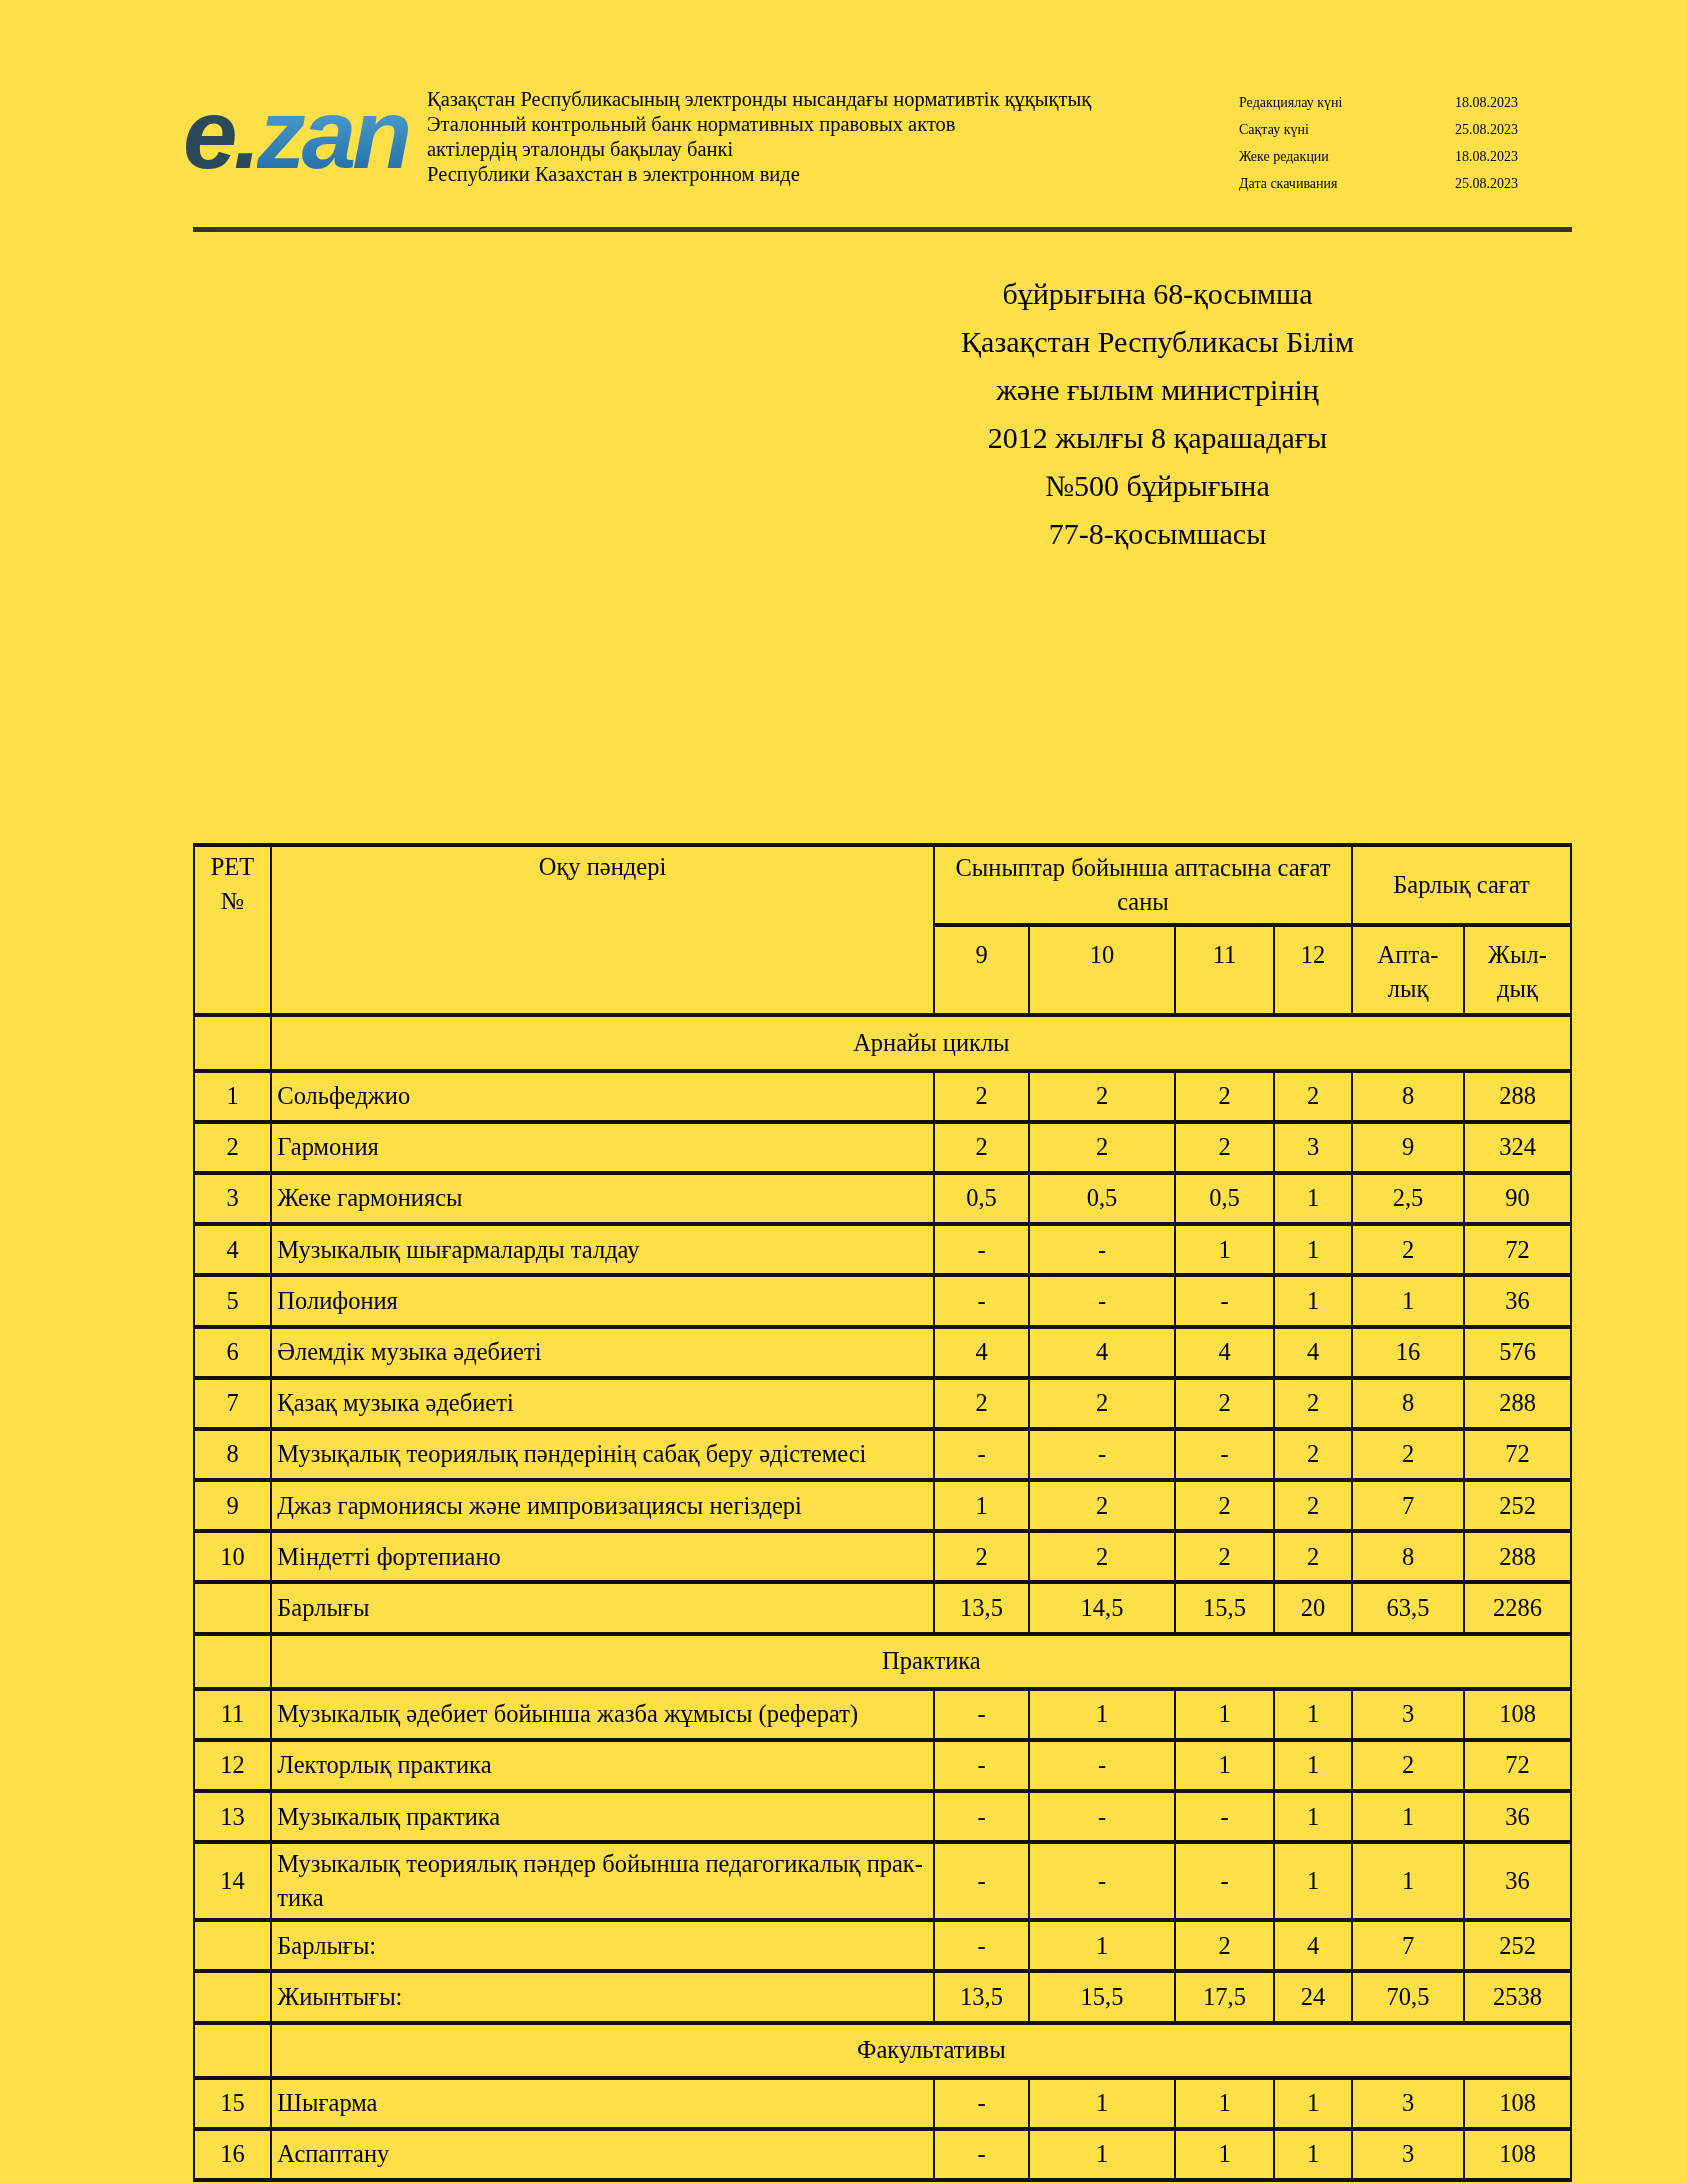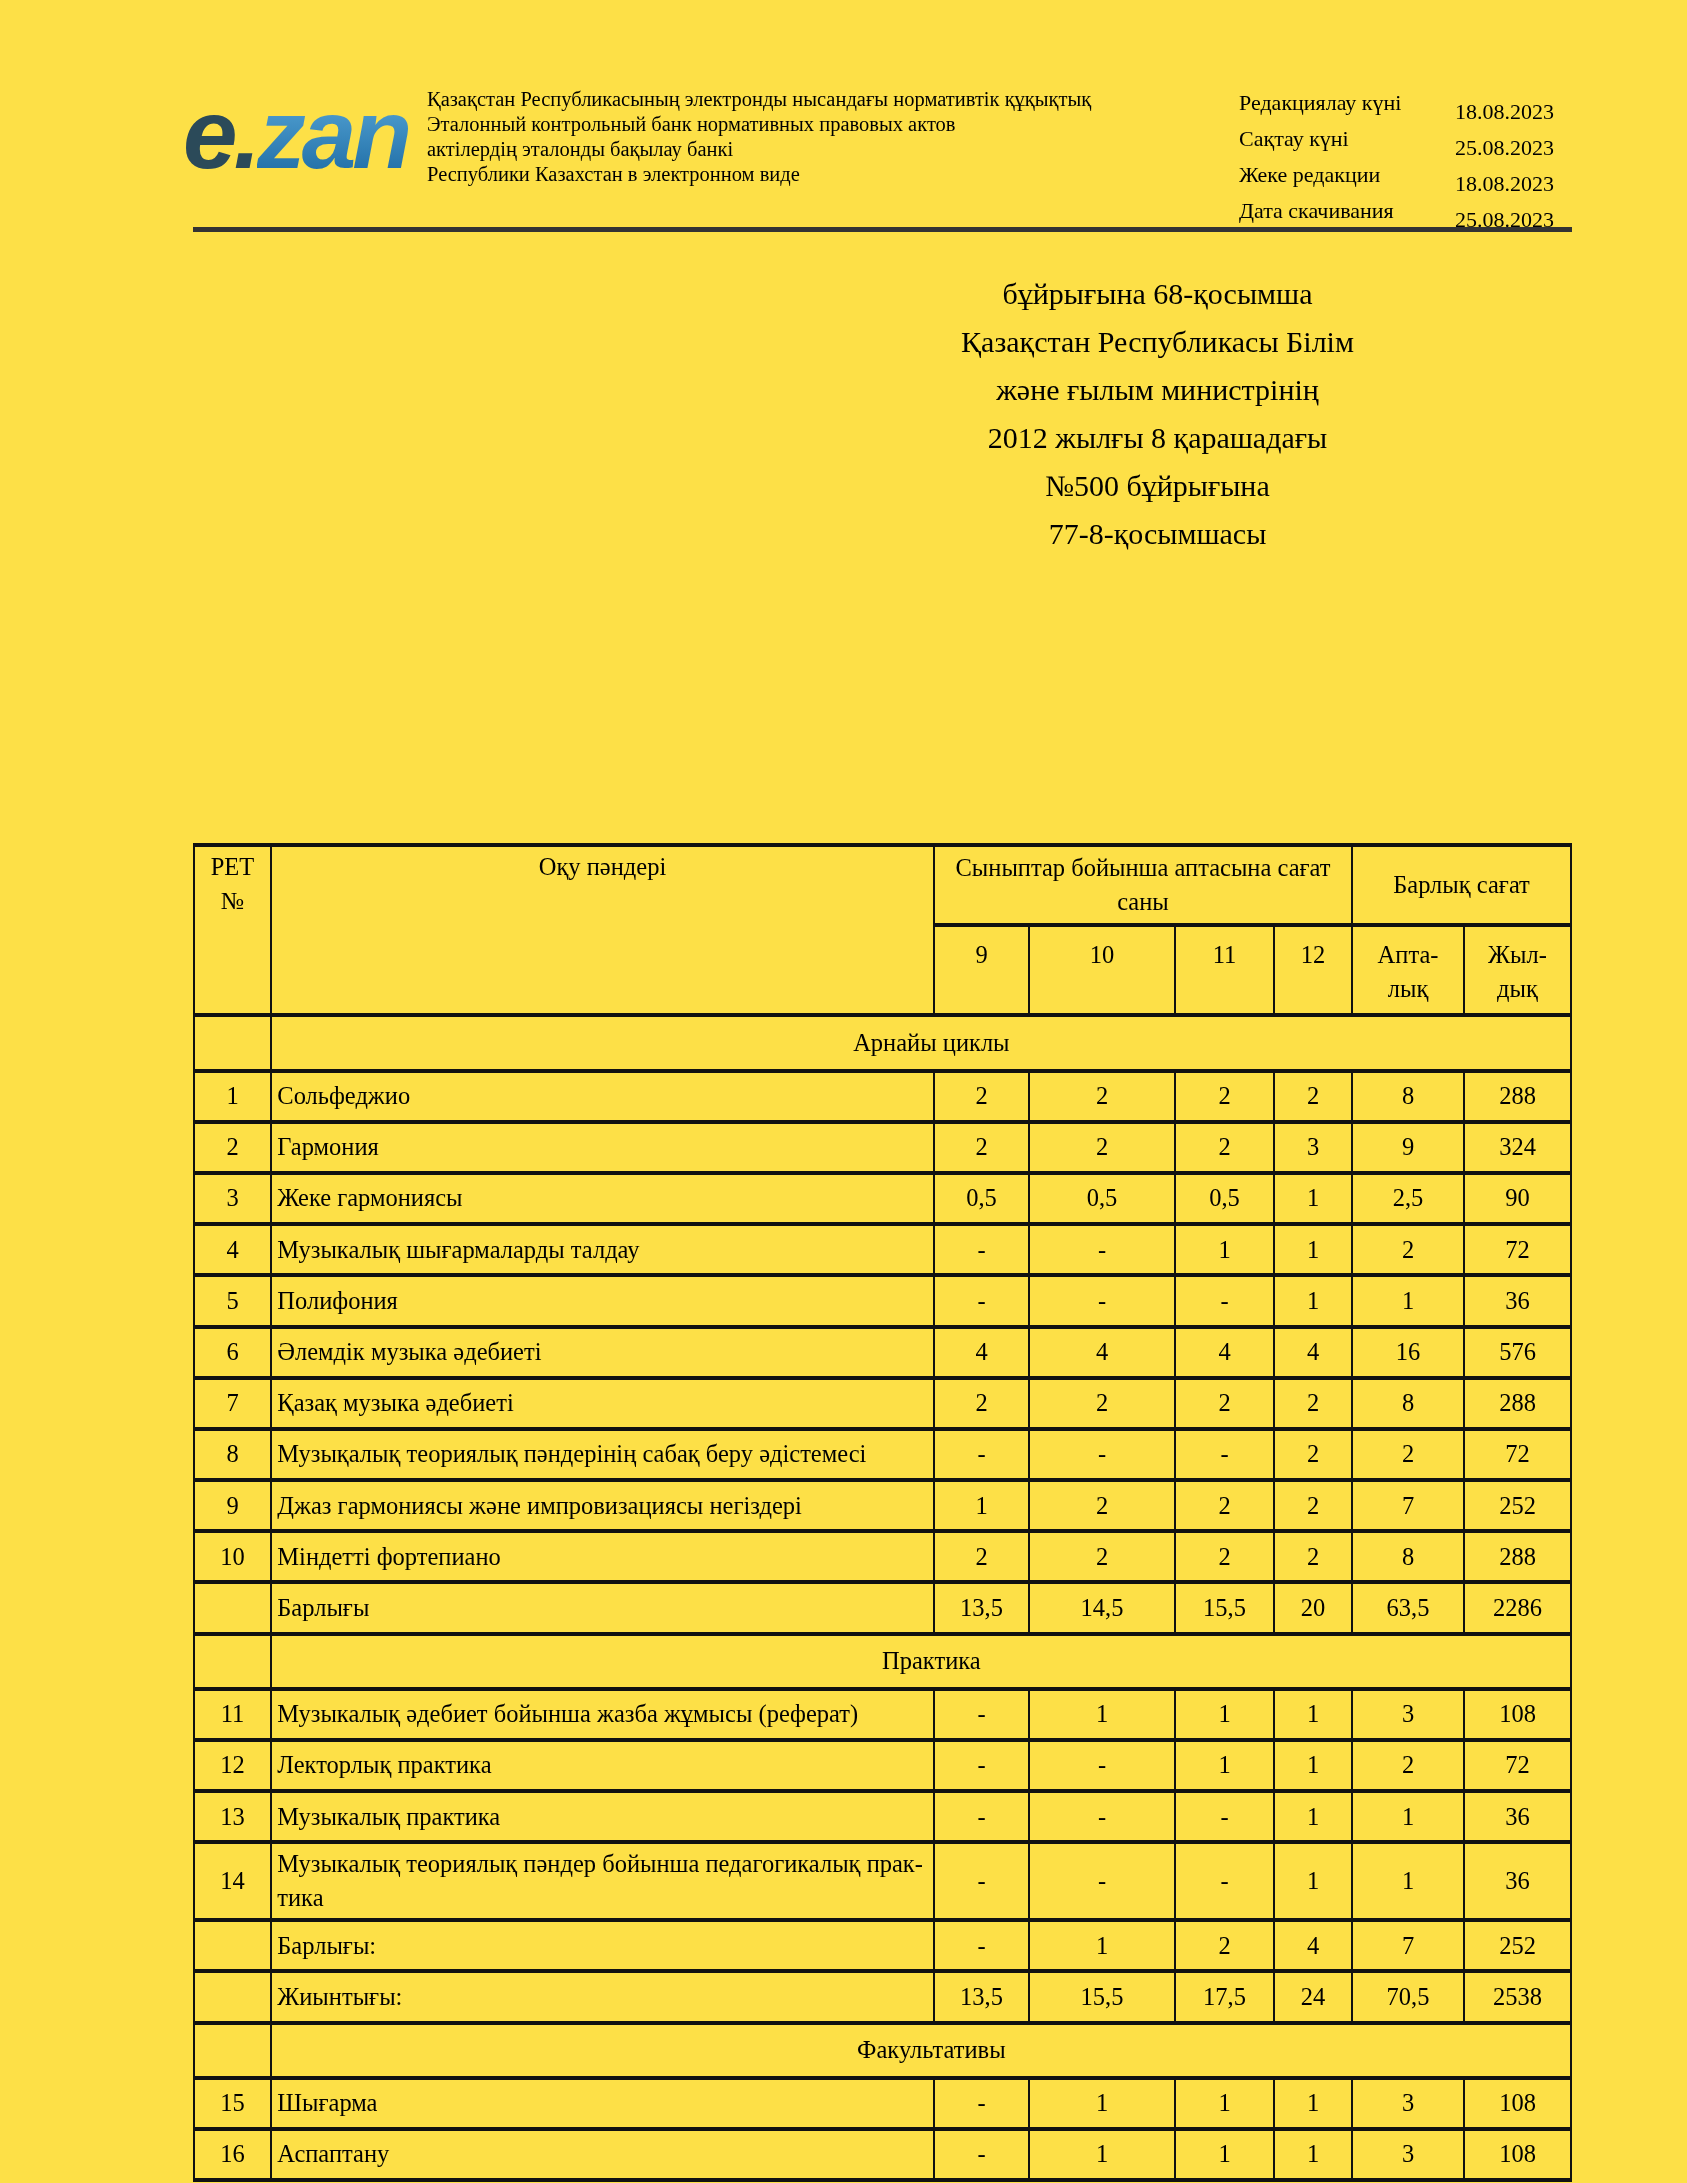--- a/index.html
+++ b/index.html
@@ -18,24 +18,24 @@
   }
   .logo-e { color:var(--logo-e,#2b4a59); }
   .logo-zan { color:var(--logo-zan-bottom,#1f6da5); }
   @supports ((-webkit-background-clip:text) or (background-clip:text)) {
     .logo-zan {
       background:linear-gradient(180deg, var(--logo-zan-top,#58a7d8) 10%, var(--logo-zan-bottom,#1f6da5) 90%);
       -webkit-background-clip:text; background-clip:text; color:transparent;
     }
   }
   .org-text { position:absolute; left:427px; top:87px; width:787px; font-size:20.5px; line-height:25px; }
-  .dates { position:absolute; left:1239px; top:89px; font-size:22px; line-height:27px; }
+  .dates { position:absolute; left:1239px; top:89px; font-size:14px; line-height:27px; }
   .date-row { display:flex; }
   .date-label { width:216px; }
-  .date-value { width:106px;margin-top:9px; }
+  .date-value { width:106px; }
 
   .rule { position:absolute; left:193px; top:227px; width:1379px; height:4.6px; background:var(--rule,#333333); }
 
   
   .appendix { position:absolute; left:853px; top:270px; width:609px; text-align:center; font-size:30px; line-height:48px; }
   .appendix-intro { margin:0 0 28px 0; }
   .appendix p { margin:0; }
 
   
   .title {

